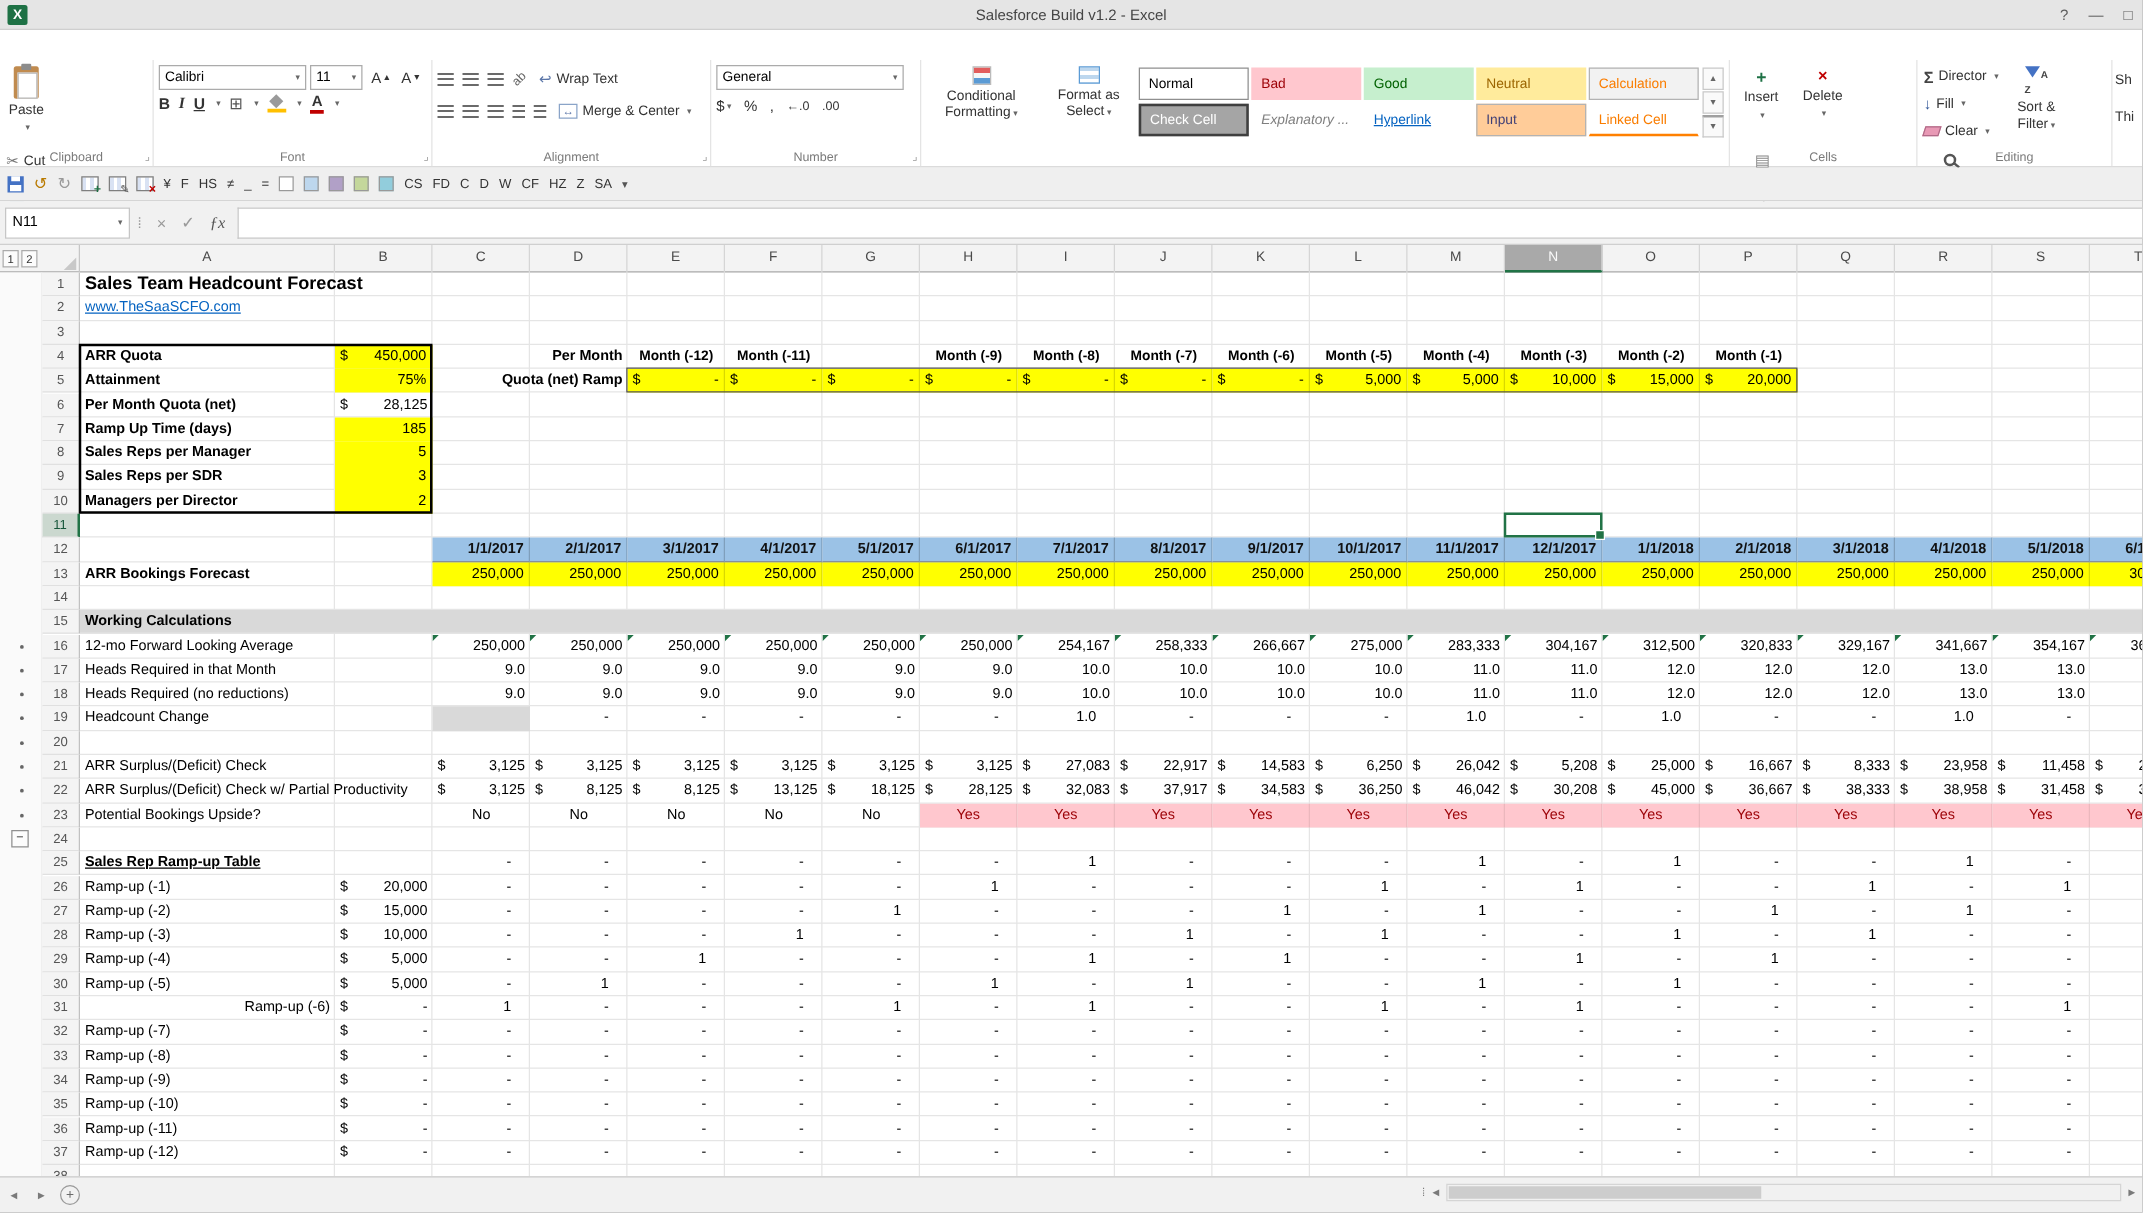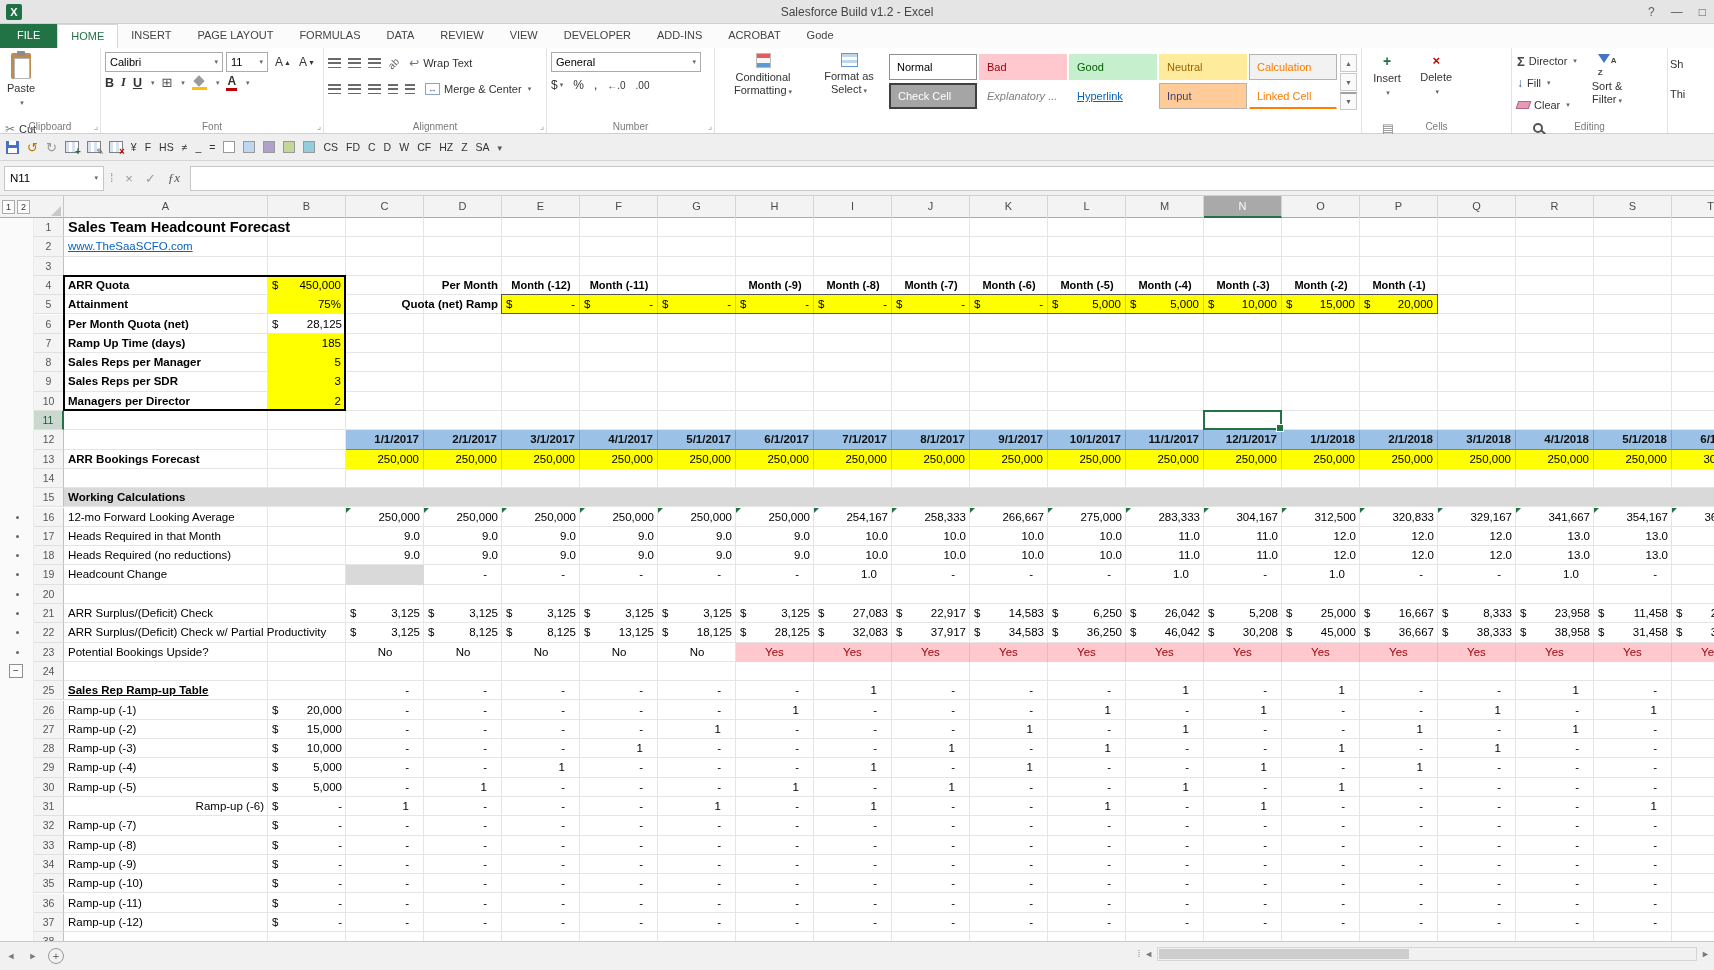--- a/index.html
+++ b/index.html
@@ -158,38 +158,24 @@
   <div id="titlebar">
     <div id="xl-icon">X</div>
     <div id="title">Salesforce Build v1.2 - Excel</div>
     <div id="win-controls">
       <span>?</span>
       <span>—</span>
       <span>□</span>
     </div>
   </div>
 
-  <div id="tabrow">
-      <div class="rtab file">FILE</div>
-      <div class="rtab active">HOME</div>
-      <div class="rtab">INSERT</div>
-      <div class="rtab">PAGE LAYOUT</div>
-      <div class="rtab">FORMULAS</div>
-      <div class="rtab">DATA</div>
-      <div class="rtab">REVIEW</div>
-      <div class="rtab">VIEW</div>
-      <div class="rtab">DEVELOPER</div>
-      <div class="rtab">ADD-INS</div>
-      <div class="rtab">ACROBAT</div>
-      <div class="rtab">Gode</div>
-    </div>
 
   <div id="ribbon">
 
-    <div class="rgroup" style="width:101px">
+    <div class="rgroup" style="width:123px">
       <div class="bigbtn">
         <div class="ic-paste"></div>
         <div class="bb-label"><span>Paste</span><br><span class="dd">▾</span></div>
       </div>
       <div class="scol">
         <div class="smallbtn">
             <span class="scissors">✂</span>
             <span>Cut</span>
           </div>
         <div class="smallbtn">

